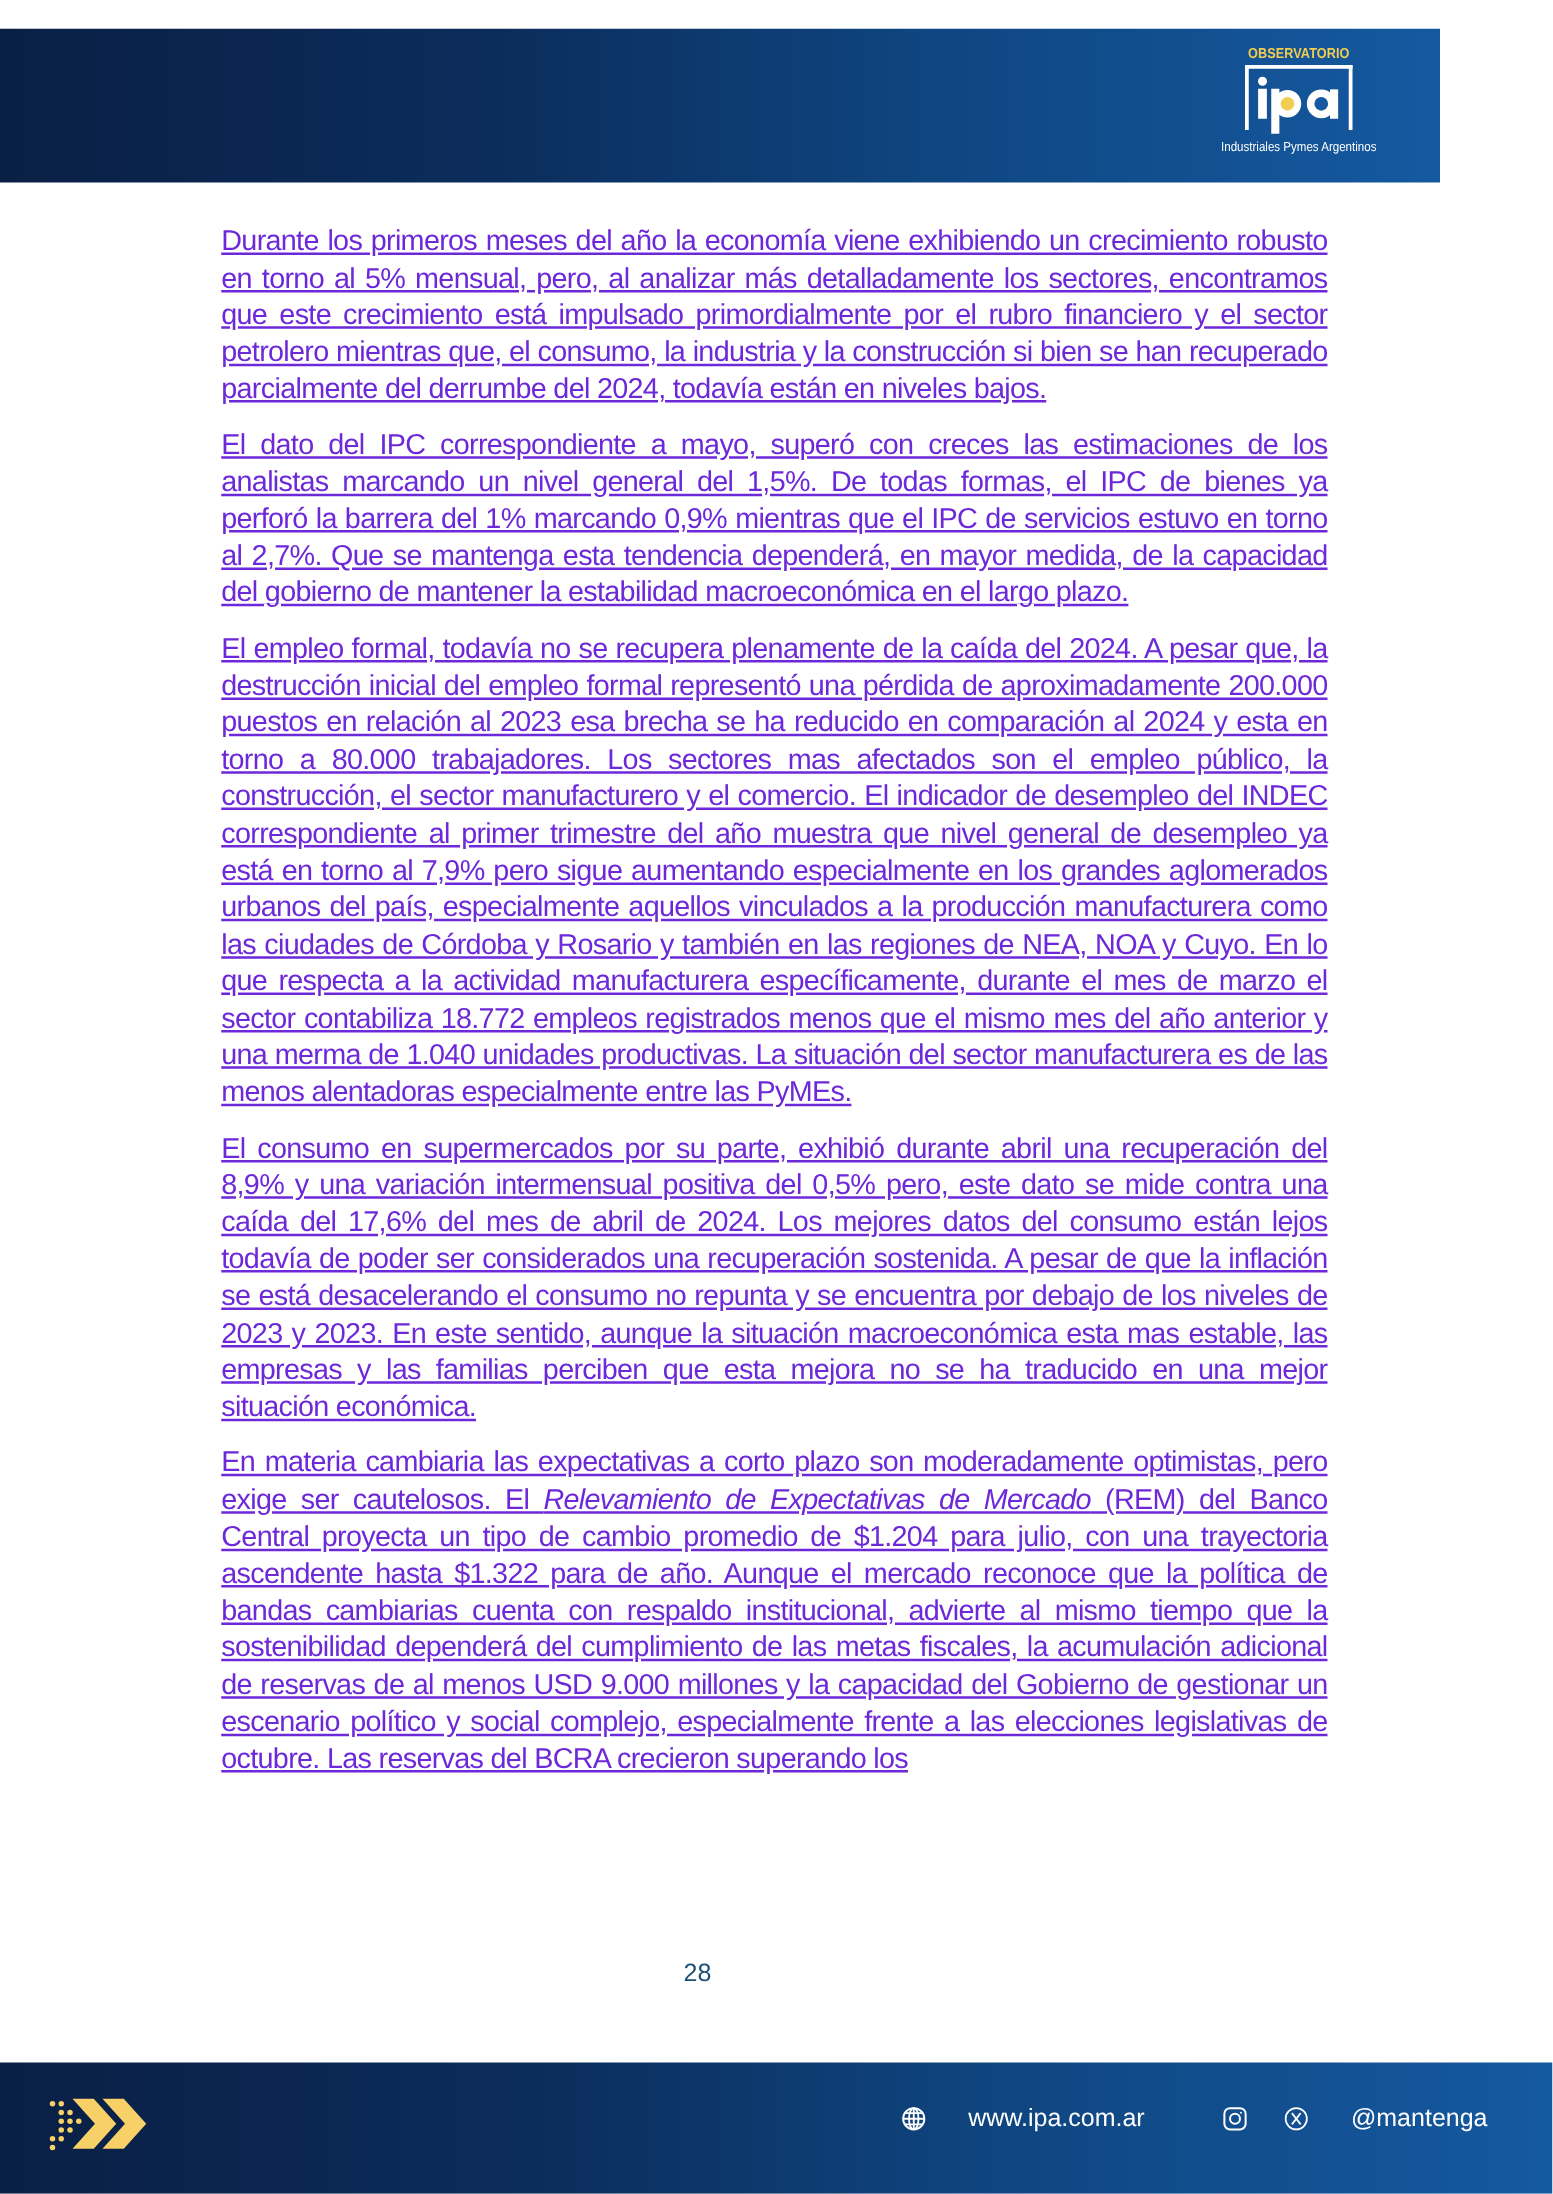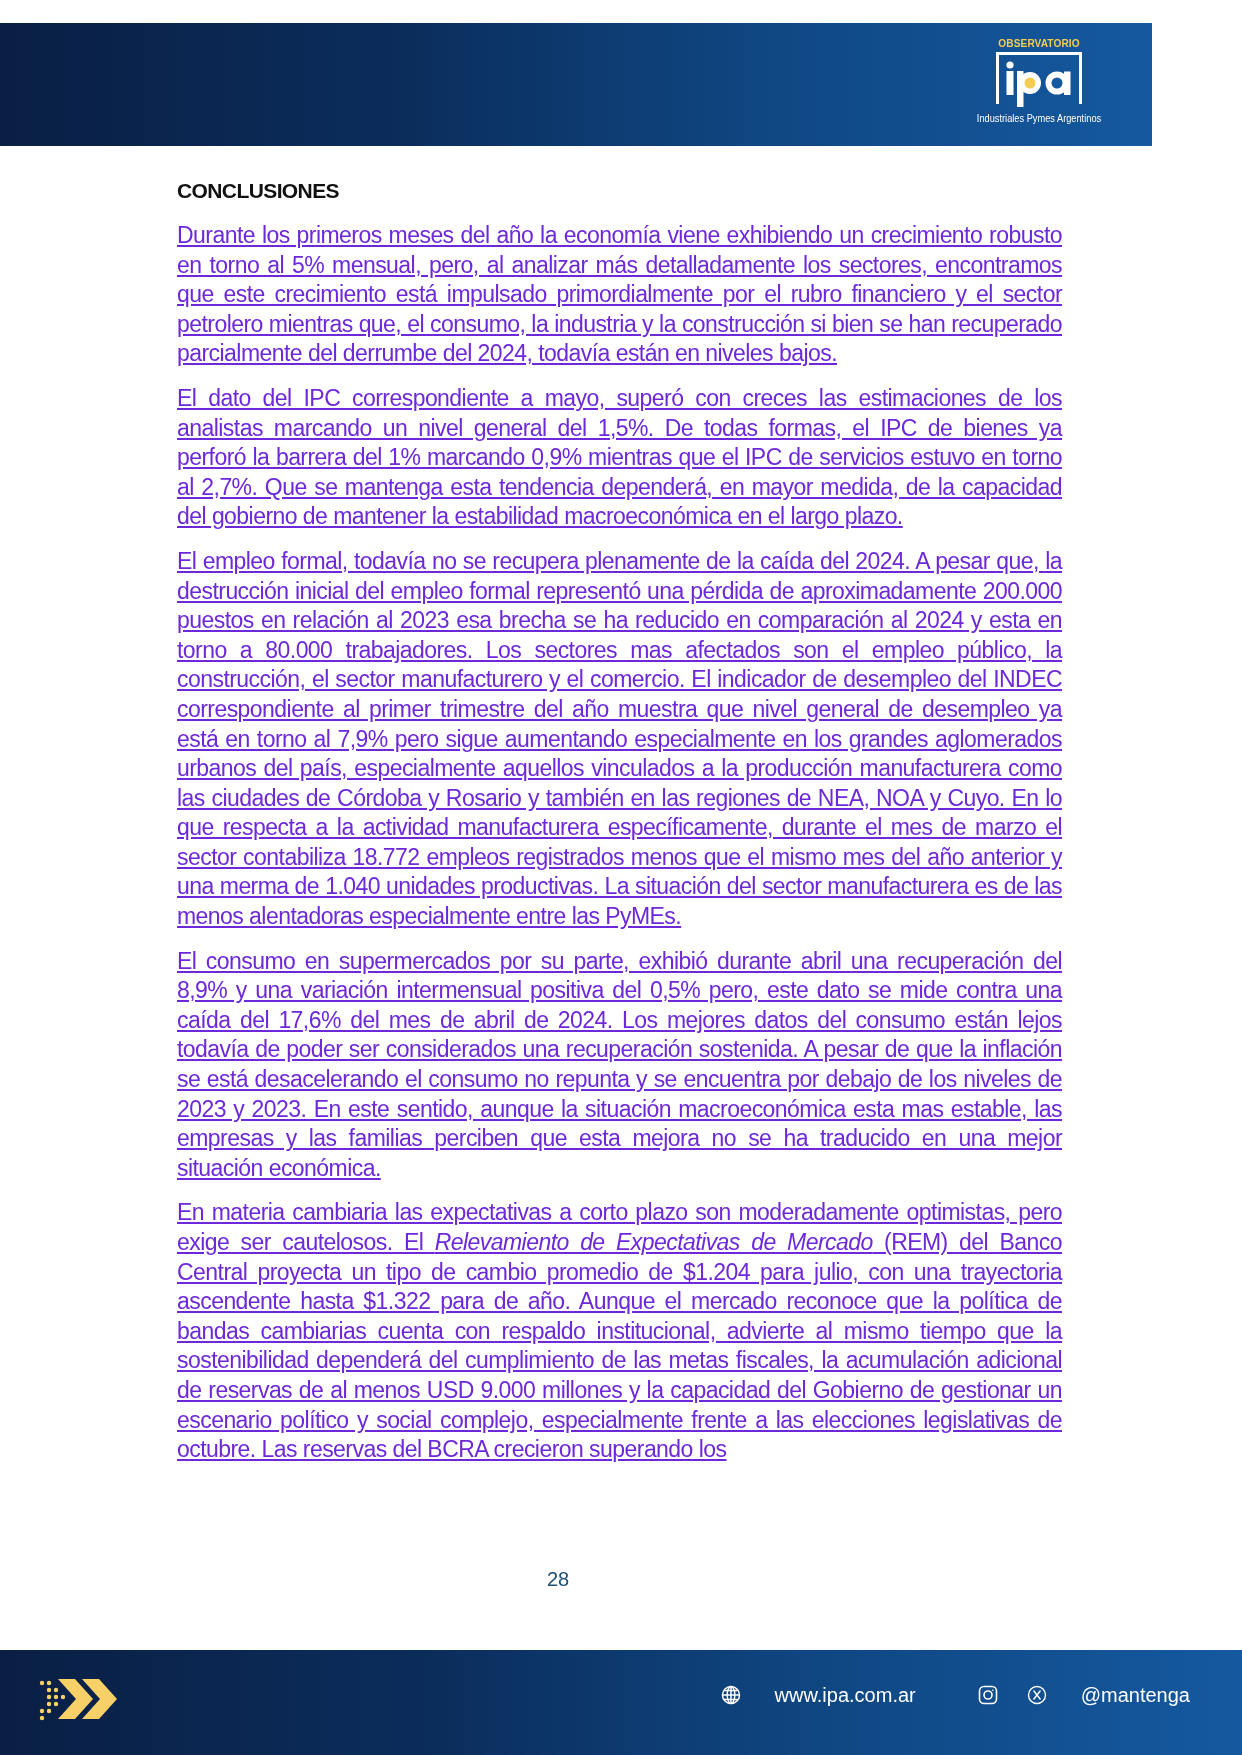--- a/index.html
+++ b/index.html
@@ -79,21 +79,20 @@
         <circle cx="55" cy="25" r="11.5" fill="#ffffff"></circle>
         <circle cx="55" cy="25" r="5.5" fill="#1559a0"></circle>
         <rect x="62" y="13.5" width="6.5" height="23.5" fill="#ffffff"></rect>
       </svg>
     </div>
     <span class="logo-bottom">Industriales Pymes Argentinos</span>
   </div>
 </div>
 
 <div class="content">
-  <h2 class="section-title">CONCLUSIONES</h2>
   <p class="para">Durante los primeros meses del año la economía viene exhibiendo un crecimiento robusto en torno al 5% mensual, pero, al analizar más detalladamente los sectores, encontramos que este crecimiento está impulsado primordialmente por el rubro financiero y el sector petrolero mientras que, el consumo, la industria y la construcción si bien se han recuperado parcialmente del derrumbe del 2024, todavía están en niveles bajos.</p>
   <p class="para">El dato del IPC correspondiente a mayo, superó con creces las estimaciones de los analistas marcando un nivel general del 1,5%. De todas formas, el IPC de bienes ya perforó la barrera del 1% marcando 0,9% mientras que el IPC de servicios estuvo en torno al 2,7%. Que se mantenga esta tendencia dependerá, en mayor medida, de la capacidad del gobierno de mantener la estabilidad macroeconómica en el largo plazo.</p>
   <p class="para">El empleo formal, todavía no se recupera plenamente de la caída del 2024. A pesar que, la destrucción inicial del empleo formal representó una pérdida de aproximadamente 200.000 puestos en relación al 2023 esa brecha se ha reducido en comparación al 2024 y esta en torno a 80.000 trabajadores. Los sectores mas afectados son el empleo público, la construcción, el sector manufacturero y el comercio. El indicador de desempleo del INDEC correspondiente al primer trimestre del año muestra que nivel general de desempleo ya está en torno al 7,9% pero sigue aumentando especialmente en los grandes aglomerados urbanos del país, especialmente aquellos vinculados a la producción manufacturera como las ciudades de Córdoba y Rosario y también en las regiones de NEA, NOA y Cuyo. En lo que respecta a la actividad manufacturera específicamente, durante el mes de marzo el sector contabiliza 18.772 empleos registrados menos que el mismo mes del año anterior y una merma de 1.040 unidades productivas. La situación del sector manufacturera es de las menos alentadoras especialmente entre las PyMEs.</p>
   <p class="para">El consumo en supermercados por su parte, exhibió durante abril una recuperación del 8,9% y una variación intermensual positiva del 0,5% pero, este dato se mide contra una caída del 17,6% del mes de abril de 2024. Los mejores datos del consumo están lejos todavía de poder ser considerados una recuperación sostenida. A pesar de que la inflación se está desacelerando el consumo no repunta y se encuentra por debajo de los niveles de 2023 y 2023. En este sentido, aunque la situación macroeconómica esta mas estable, las empresas y las familias perciben que esta mejora no se ha traducido en una mejor situación económica.</p>
   <p class="para"><span>En materia cambiaria las expectativas a corto plazo son moderadamente optimistas, pero exige ser cautelosos. El </span><em>Relevamiento de Expectativas de Mercado</em><span> (REM) del Banco Central proyecta un tipo de cambio promedio de $1.204 para julio, con una trayectoria ascendente hasta $1.322 para de año. Aunque el mercado reconoce que la política de bandas cambiarias cuenta con respaldo institucional, advierte al mismo tiempo que la sostenibilidad dependerá del cumplimiento de las metas fiscales, la acumulación adicional de reservas de al menos USD 9.000 millones y la capacidad del Gobierno de gestionar un escenario político y social complejo, especialmente frente a las elecciones legislativas de octubre. Las reservas del BCRA crecieron superando los</span></p>
 </div>
 
 <div class="page-number">28</div>
 
 <div class="footer">

